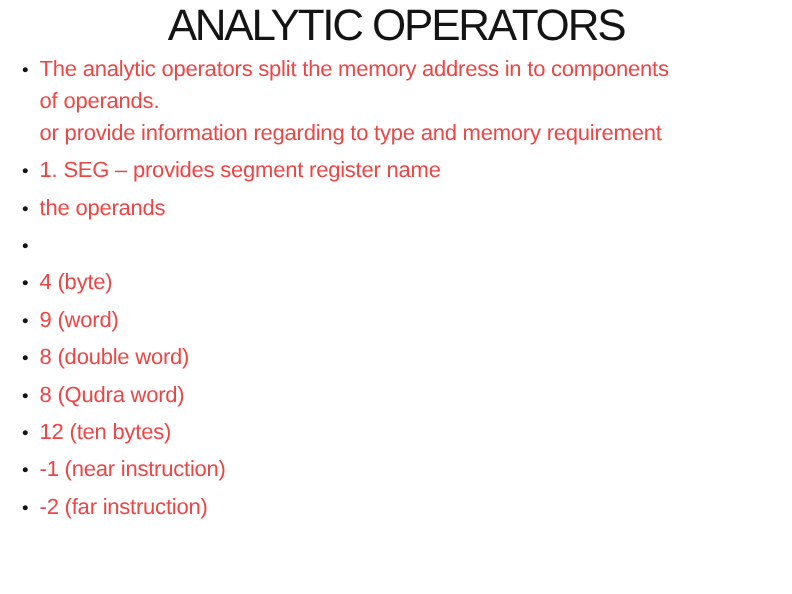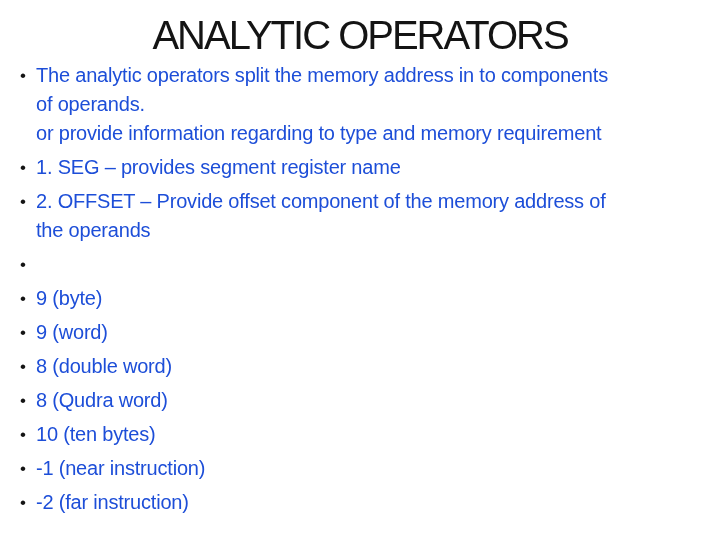--- a/index.html
+++ b/index.html
@@ -11,21 +11,21 @@
     position: relative;
     width: 720px;
     height: 540px;
     background: #ffffff;
     overflow: hidden;
     font-family: "Liberation Sans", sans-serif;
     color: #121212;
   }
   .title {
     margin: 0;
-    padding-top: 12px;
+    padding-top: 0;
     text-align: center;
     font-size: 40px;
     line-height: 46px;
     font-weight: 500;
     letter-spacing: -2px;
     color: #141414;
     white-space: nowrap;
   }
   .content {
     margin-top: 3px;
@@ -48,21 +48,21 @@
   }
   .lines {
     flex: 1 1 auto;
     min-width: 0;
   }
   .line {
     font-size: 20px;
     line-height: 29px;
     letter-spacing: -0.2px;
     white-space: nowrap;
-    color: #1d4ed8;
+    color: #ef4444;
   }
 </style>
 </head>
 <body>
 
 <div class="slide">
   <h1 class="title">ANALYTIC OPERATORS</h1>
 
   <div class="content">
 
@@ -78,35 +78,34 @@
     <div class="bullet">
       <span class="marker">•</span>
       <div class="lines">
         <div class="line">1. SEG – provides segment register name</div>
       </div>
     </div>
 
     <div class="bullet">
       <span class="marker">•</span>
       <div class="lines">
-        <div class="line">2. OFFSET – Provide offset component of the memory address of</div>
         <div class="line">the operands</div>
       </div>
     </div>
 
     <div class="bullet">
       <span class="marker">•</span>
       <div class="lines">
       </div>
     </div>
 
     <div class="bullet">
       <span class="marker">•</span>
       <div class="lines">
-        <div class="line">9 (byte)</div>
+        <div class="line">4 (byte)</div>
       </div>
     </div>
 
     <div class="bullet">
       <span class="marker">•</span>
       <div class="lines">
         <div class="line">9 (word)</div>
       </div>
     </div>
 
@@ -120,21 +119,21 @@
     <div class="bullet">
       <span class="marker">•</span>
       <div class="lines">
         <div class="line">8 (Qudra word)</div>
       </div>
     </div>
 
     <div class="bullet">
       <span class="marker">•</span>
       <div class="lines">
-        <div class="line">10 (ten bytes)</div>
+        <div class="line">12 (ten bytes)</div>
       </div>
     </div>
 
     <div class="bullet">
       <span class="marker">•</span>
       <div class="lines">
         <div class="line">-1 (near instruction)</div>
       </div>
     </div>
 

